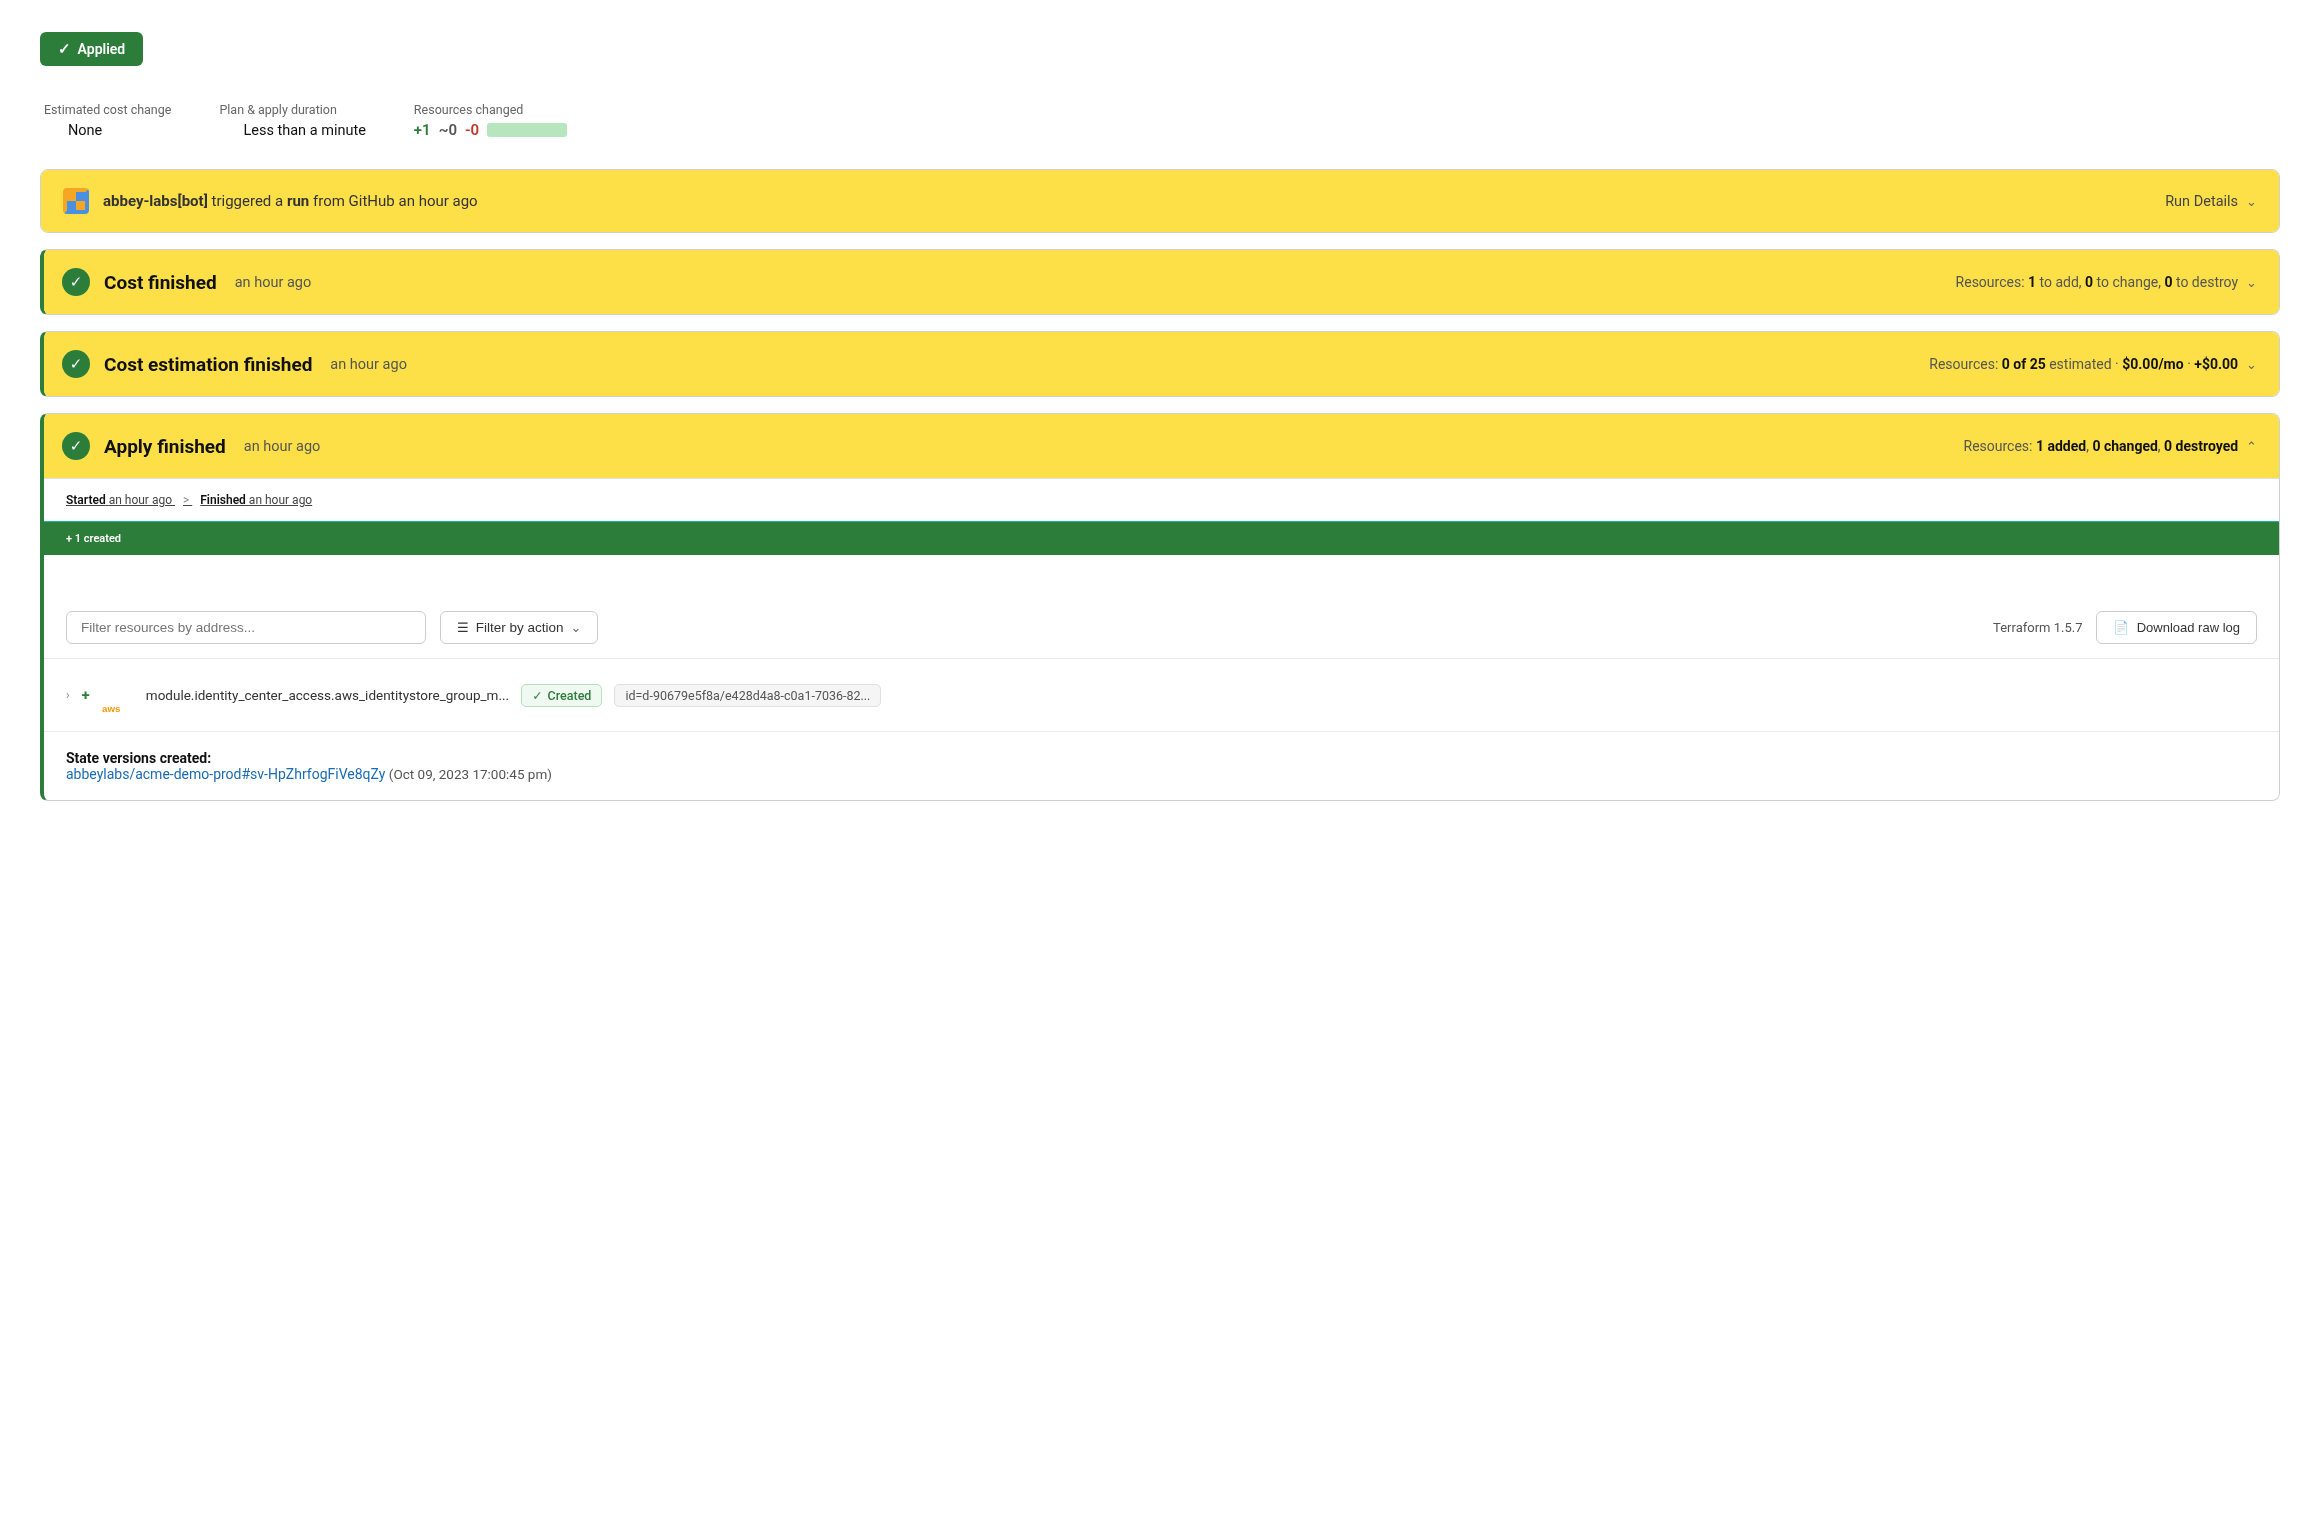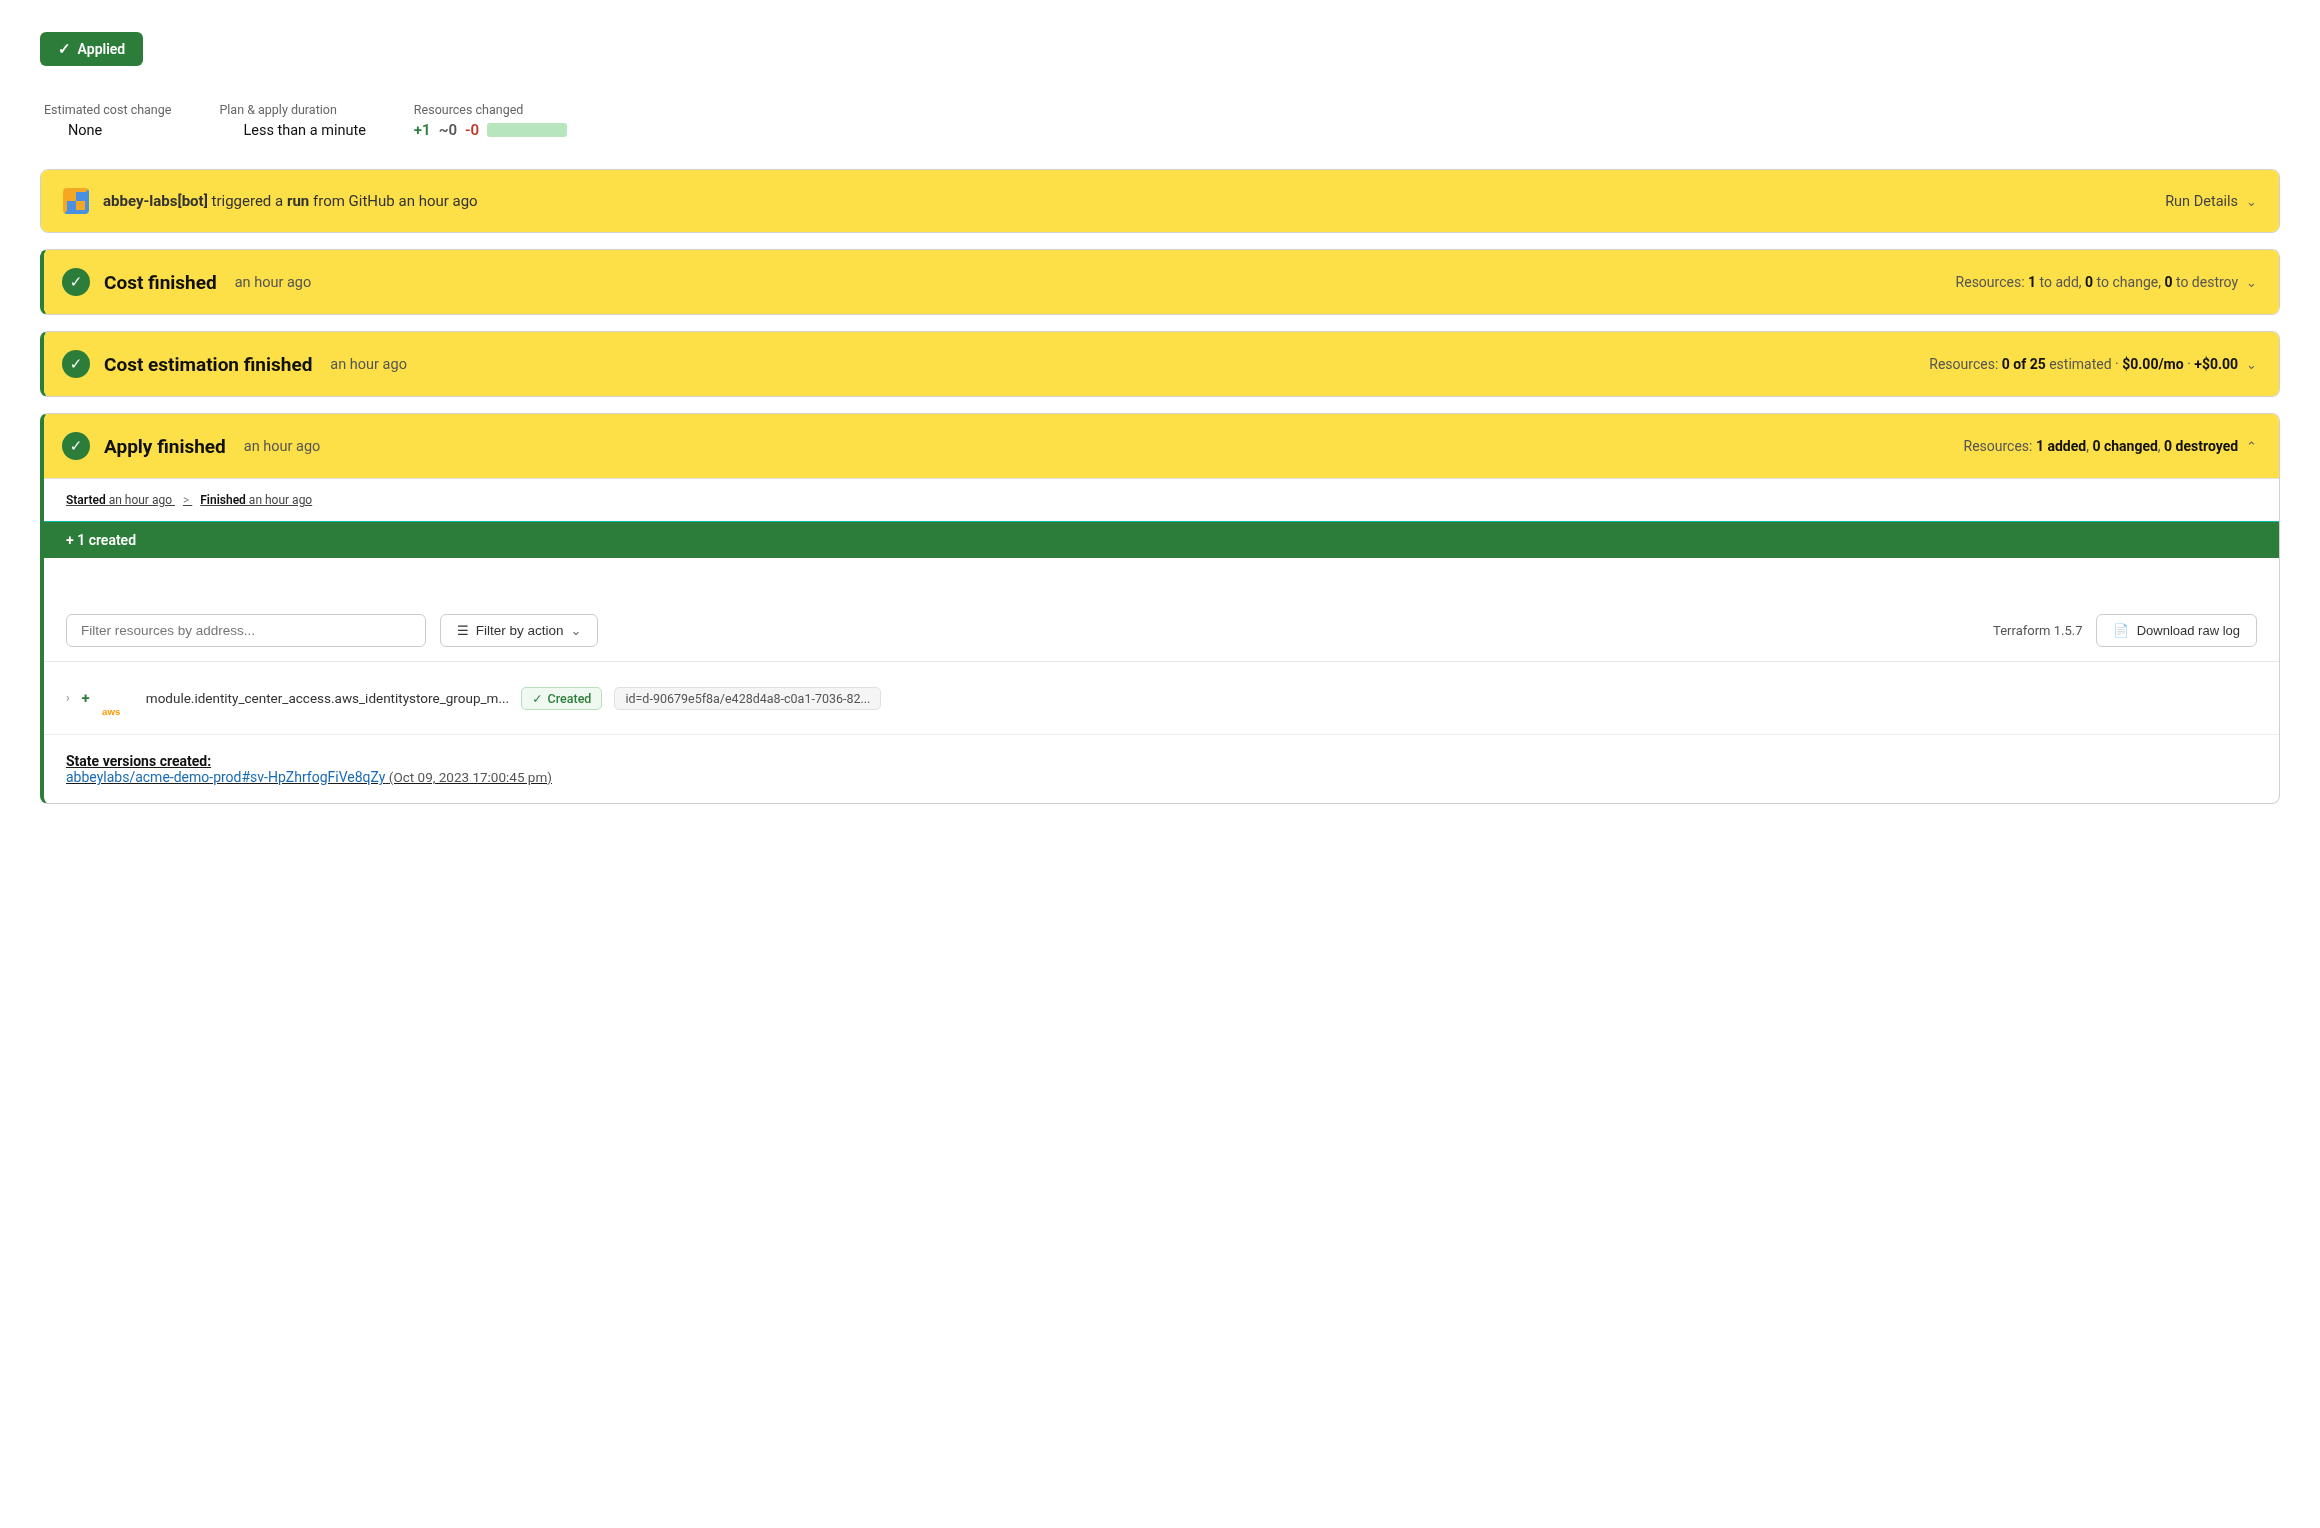--- a/index.html
+++ b/index.html
@@ -195,21 +195,21 @@
 
     .timeline-arrow {
       color: #888;
       margin: 0 8px;
     }
 
     .created-bar {
       background: #2d7d3a;
       color: #fff;
       padding: 10px 22px;
-      font-size: 14px;
+      font-size: 11px;
       font-weight: 600;
       display: flex;
       align-items: center;
       gap: 8px;
       margin: 0;
     }
 
     .filter-row {
       display: flex;
       align-items: center;
@@ -315,21 +315,20 @@
       font-size: 12.5px;
       background: #f5f5f5;
       border: 1px solid #e0e0e0;
       border-radius: 5px;
       padding: 3px 10px;
     }
 
     .state-versions {
       padding: 18px 22px;
       font-size: 14px;
-      text-decoration: underline;
     }
 
     .state-versions strong {
       font-weight: 700;
       color: #111;
     }
 
     .state-link {
       color: #1a6bb5;
       text-decoration: none;

